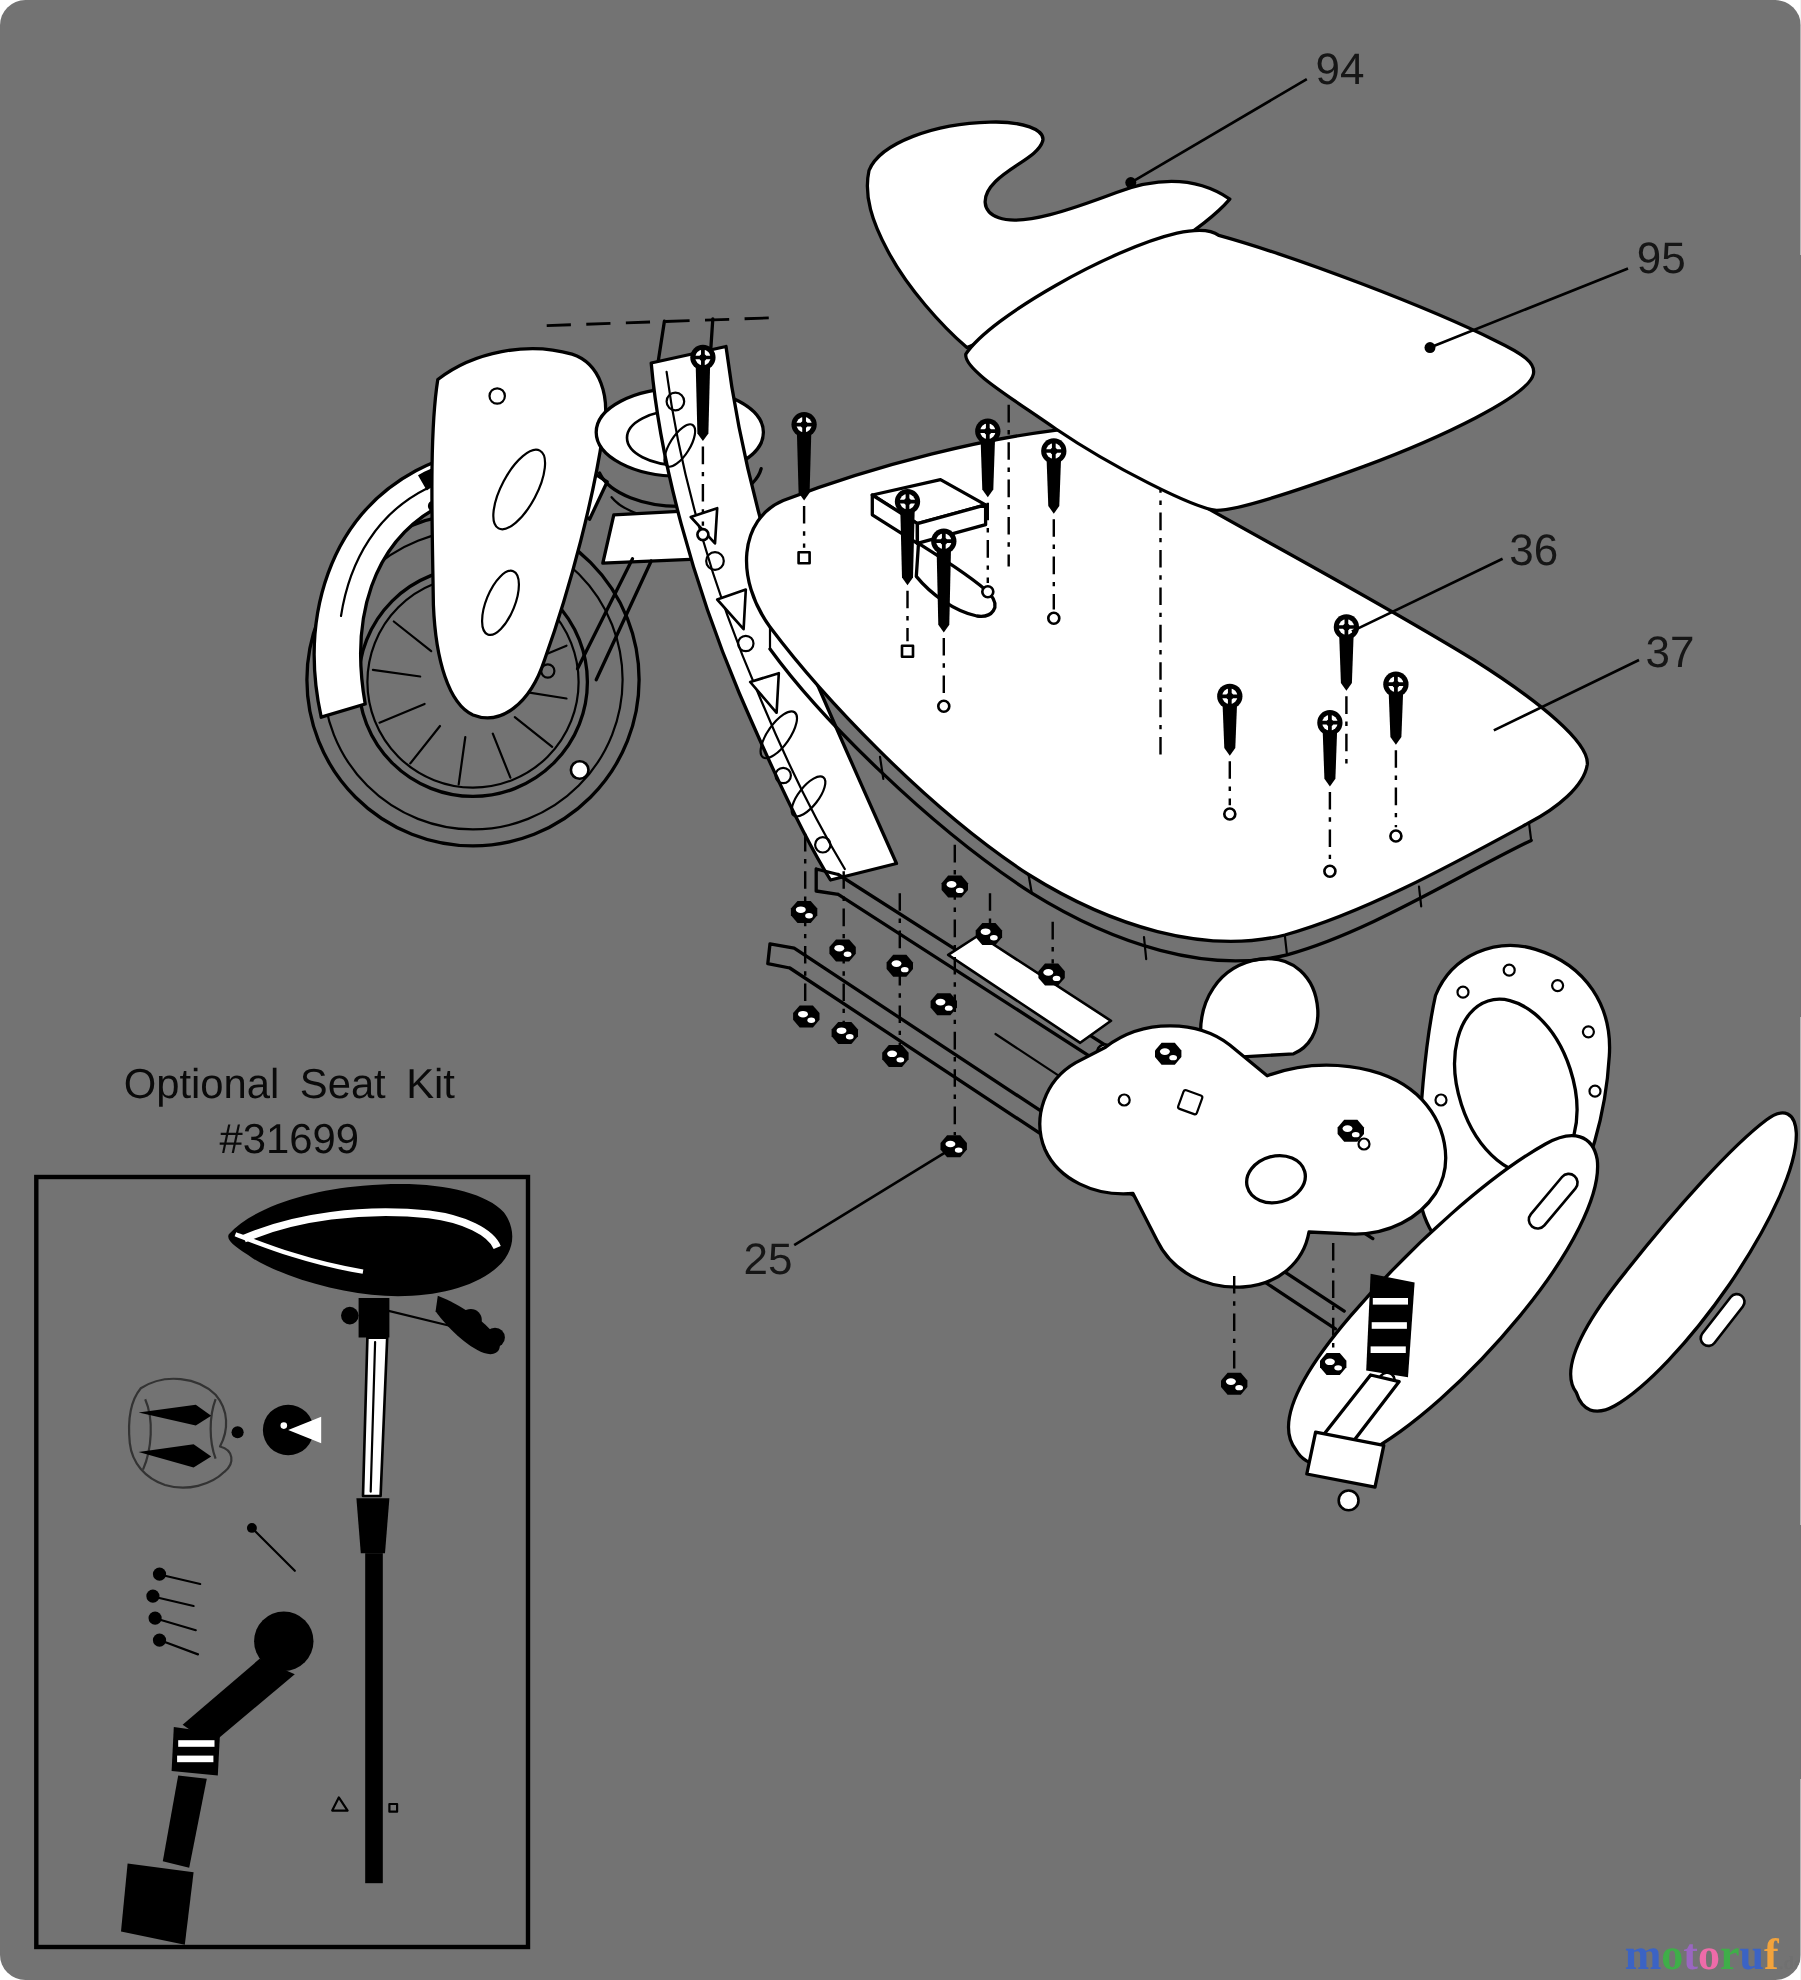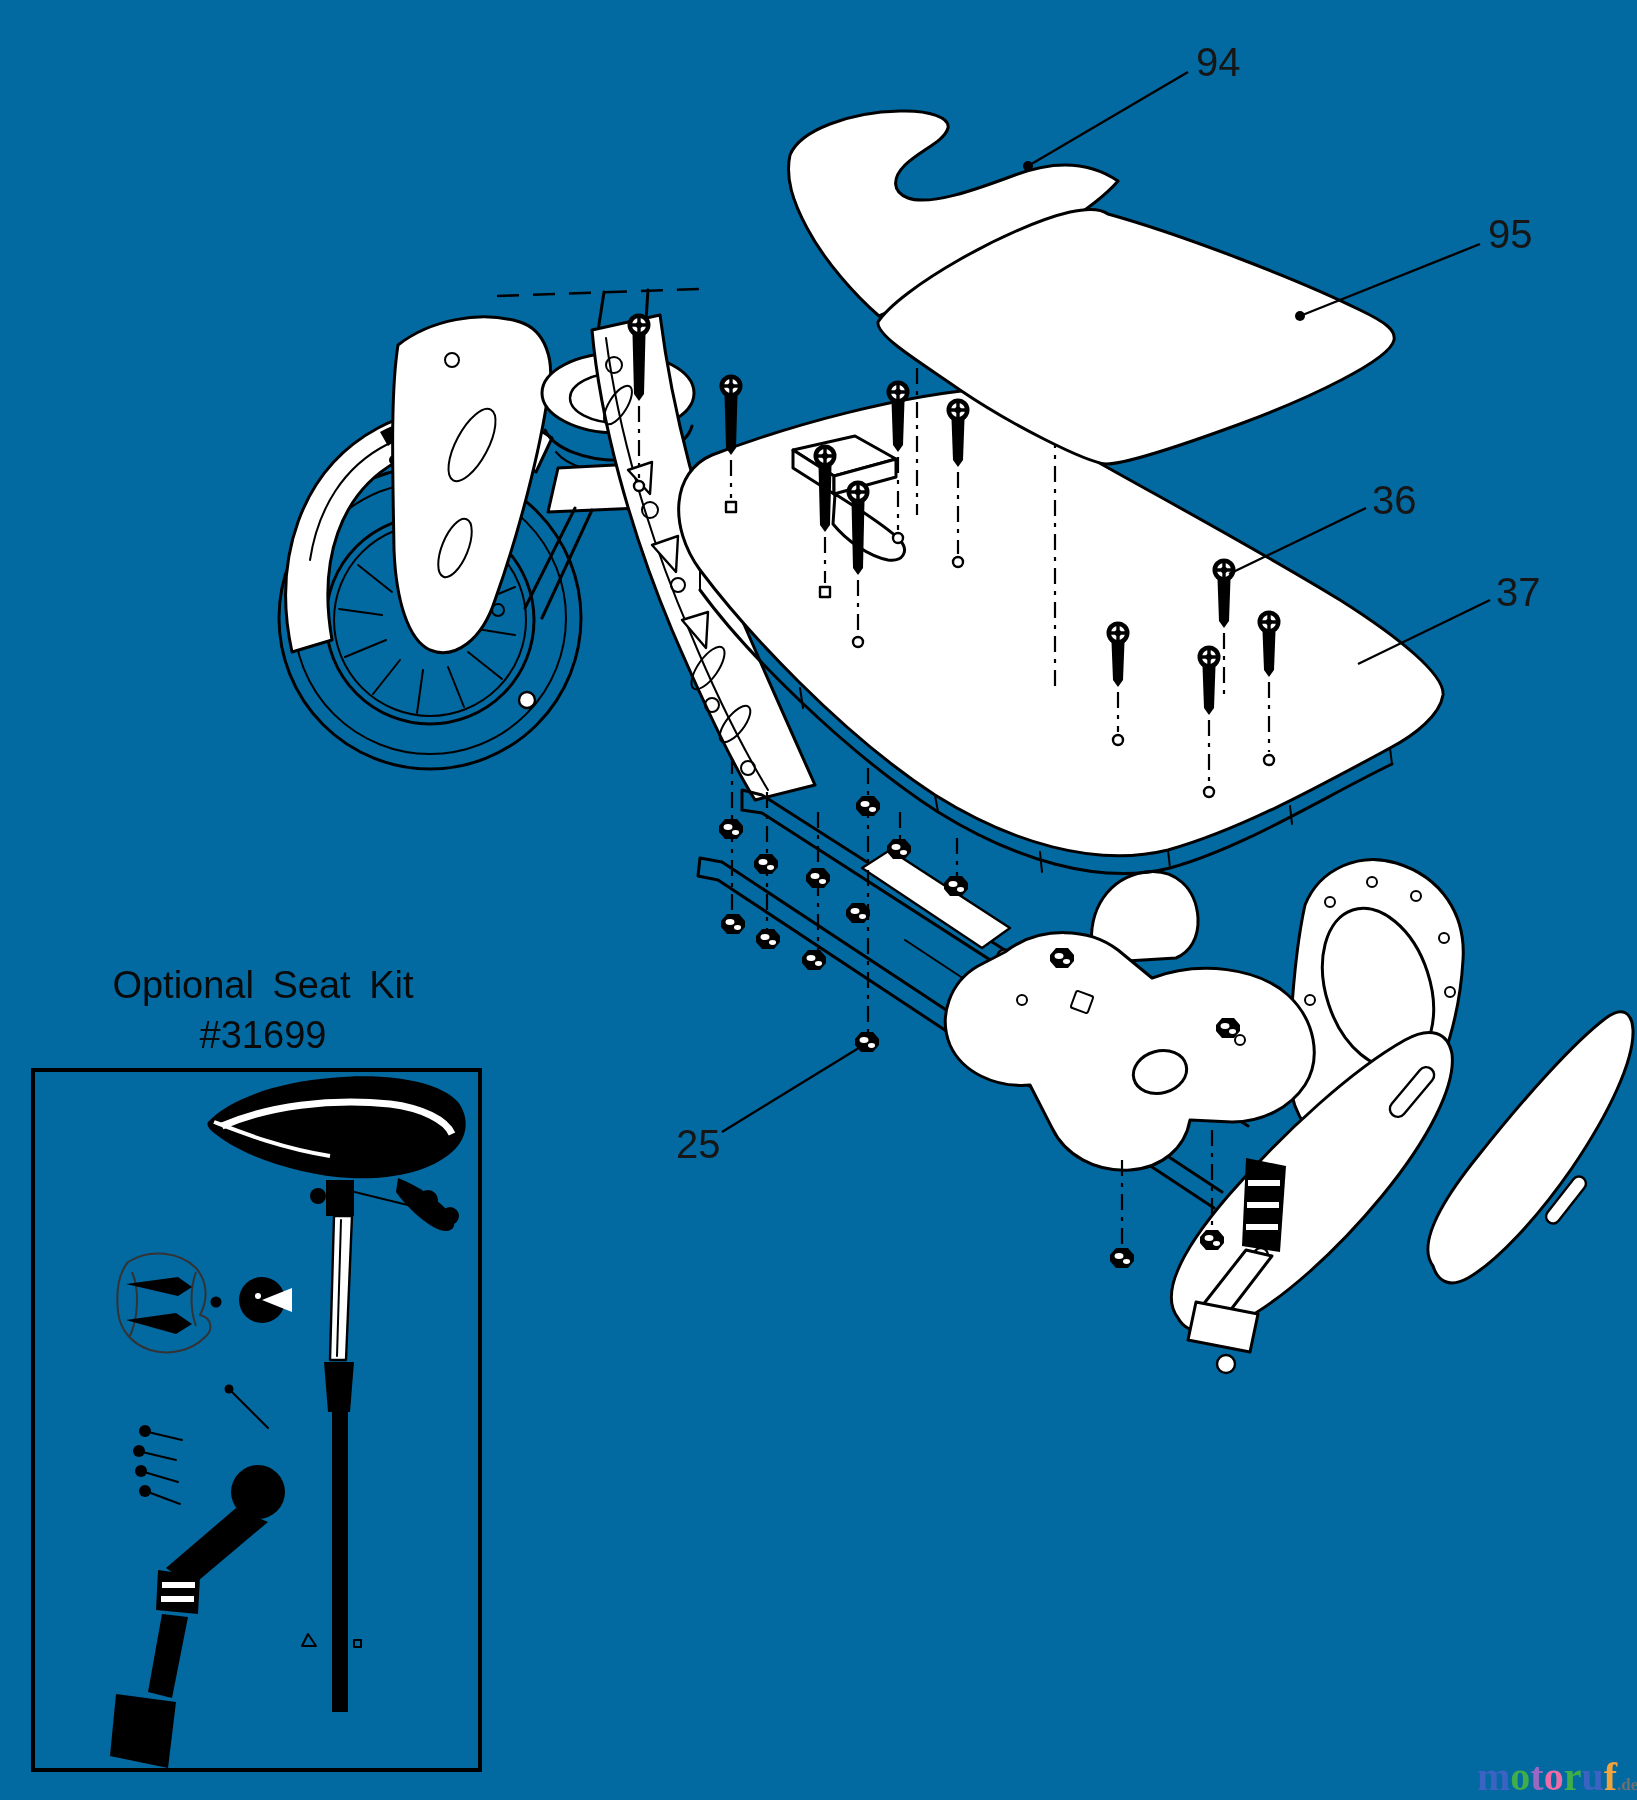--- a/index.html
+++ b/index.html
@@ -1,17 +1,17 @@
 <!DOCTYPE html>
 <html><head>
 <meta charset="utf-8">
 <style>
   html,body{margin:0;padding:0;background:#ffffff;}
-  .stage{position:relative;width:1637px;height:1800px;background:#0369a1;overflow:hidden;
-         font-family:"Liberation Sans",sans-serif;}
+  .stage{position:relative;width:1637px;height:1800px;background:#737373;overflow:hidden;
+         font-family:"Liberation Sans",sans-serif;border-radius:23px;}
   svg{position:absolute;left:0;top:0;}
   .ln{fill:none;stroke:#000;stroke-width:3;stroke-linecap:round;stroke-linejoin:round;}
   .ln2{fill:none;stroke:#000;stroke-width:2;stroke-linecap:round;stroke-linejoin:round;}
   .wh{fill:#fff;stroke:#000;stroke-width:3;stroke-linejoin:round;}
   .wh2{fill:#fff;stroke:#000;stroke-width:2.4;stroke-linejoin:round;}
   .blk{fill:#000;stroke:none;}
   .dd{fill:none;stroke:#000;stroke-width:2.2;stroke-dasharray:16 7 4 7;}
   .dash{fill:none;stroke:#000;stroke-width:2.6;stroke-dasharray:22 14;}
   .leader{fill:none;stroke:#000;stroke-width:2.4;}
   .callout{font:40px "Liberation Sans",sans-serif;fill:#161616;}

